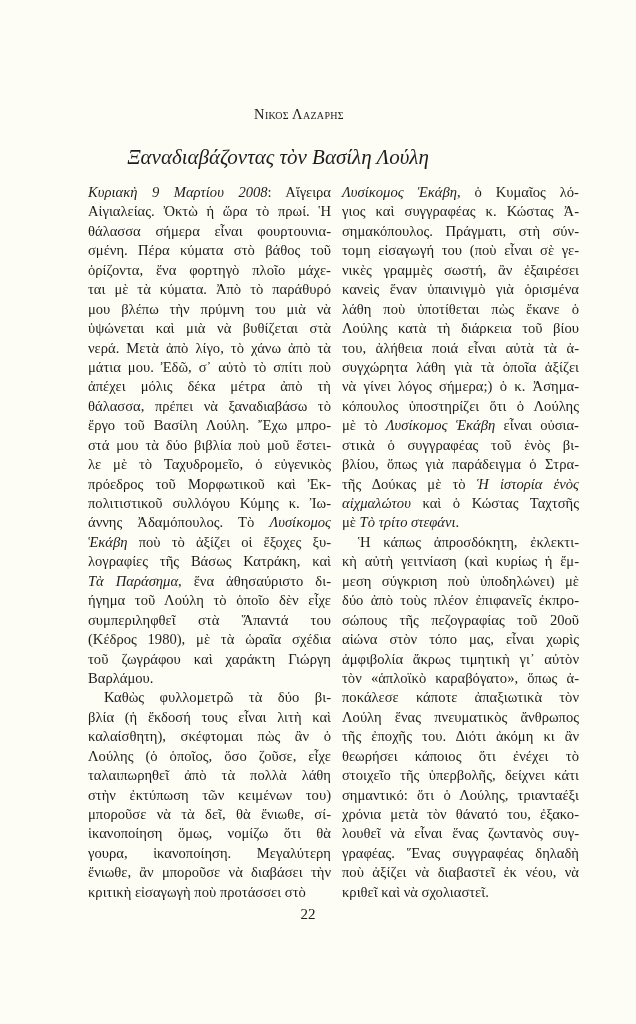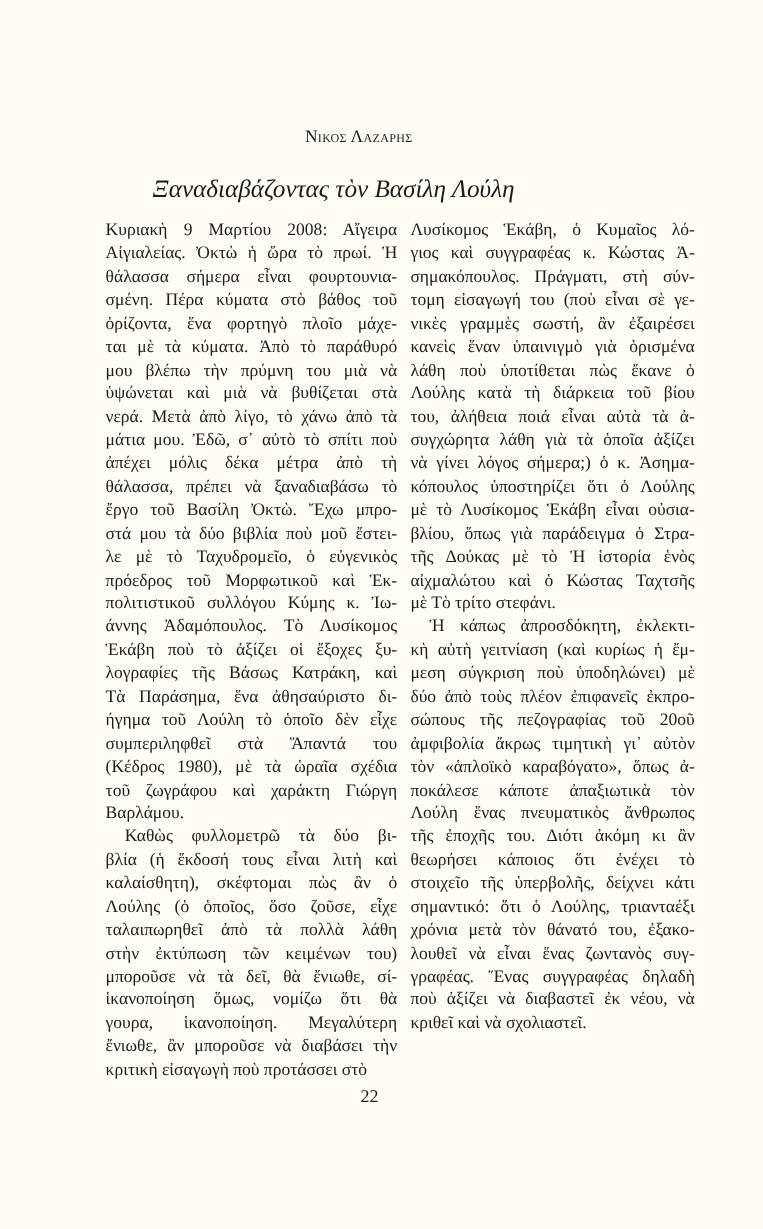--- a/index.html
+++ b/index.html
@@ -16,21 +16,21 @@
     font-size:21px; font-style:italic;
   }
   .col {
     position:absolute; top:183px; font-size:14.6px; line-height:19.45px;
   }
   .col.left { left:88px; width:243px; }
   .col.right { left:342px; width:237px; }
   .ln { display:block; white-space:nowrap; text-align:justify; text-align-last:justify; height:19.45px; }
   .ln.last { text-align-last:left; }
   .ln.indent { padding-left:16px; }
-  .it { }
+  .it { font-style:italic; }
   .pageno {
     position:absolute; top:906px; left:0; width:616px; text-align:center; font-size:15px;
   }
 </style>
 </head>
 <body>
 
 <div class="author">Νικος Λαζαρης</div>
 <div class="title">Ξαναδιαβάζοντας τὸν Βασίλη Λούλη</div>
 
@@ -40,21 +40,21 @@
     <span class="ln"><span>θάλασσα σήμερα εἶναι φουρτουνια-</span></span>
     <span class="ln"><span>σμένη. Πέρα κύματα στὸ βάθος τοῦ</span></span>
     <span class="ln"><span>ὁρίζοντα, ἕνα φορτηγὸ πλοῖο μάχε-</span></span>
     <span class="ln"><span>ται μὲ τὰ κύματα. Ἀπὸ τὸ παράθυρό</span></span>
     <span class="ln"><span>μου βλέπω τὴν πρύμνη του μιὰ νὰ</span></span>
     <span class="ln"><span>ὑψώνεται καὶ μιὰ νὰ βυθίζεται στὰ</span></span>
     <span class="ln"><span>νερά. Μετὰ ἀπὸ λίγο, τὸ χάνω ἀπὸ τὰ</span></span>
     <span class="ln"><span>μάτια μου. Ἐδῶ, σ᾽ αὐτὸ τὸ σπίτι ποὺ</span></span>
     <span class="ln"><span>ἀπέχει μόλις δέκα μέτρα ἀπὸ τὴ</span></span>
     <span class="ln"><span>θάλασσα, πρέπει νὰ ξαναδιαβάσω τὸ</span></span>
-    <span class="ln"><span>ἔργο τοῦ Βασίλη Ὀκτὼ. Ἔχω μπρο-</span></span>
+    <span class="ln"><span>ἔργο τοῦ Βασίλη Λούλη. Ἔχω μπρο-</span></span>
     <span class="ln"><span>στά μου τὰ δύο βιβλία ποὺ μοῦ ἔστει-</span></span>
     <span class="ln"><span>λε μὲ τὸ Ταχυδρομεῖο, ὁ εὐγενικὸς</span></span>
     <span class="ln"><span>πρόεδρος τοῦ Μορφωτικοῦ καὶ Ἐκ-</span></span>
     <span class="ln"><span>πολιτιστικοῦ συλλόγου Κύμης κ. Ἰω-</span></span>
     <span class="ln"><span>άννης Ἀδαμόπουλος. Τὸ </span><span class="it">Λυσίκομος</span></span>
     <span class="ln"><span class="it">Ἑκάβη</span><span> ποὺ τὸ ἀξίζει οἱ ἔξοχες ξυ-</span></span>
     <span class="ln"><span>λογραφίες τῆς Βάσως Κατράκη, καὶ</span></span>
     <span class="ln"><span class="it">Τὰ Παράσημα</span><span>, ἕνα ἀθησαύριστο δι-</span></span>
     <span class="ln"><span>ήγημα τοῦ Λούλη τὸ ὁποῖο δὲν εἶχε</span></span>
     <span class="ln"><span>συμπεριληφθεῖ στὰ Ἅπαντά του</span></span>
@@ -80,29 +80,31 @@
     <span class="ln"><span>τομη εἰσαγωγή του (ποὺ εἶναι σὲ γε-</span></span>
     <span class="ln"><span>νικὲς γραμμὲς σωστή, ἂν ἐξαιρέσει</span></span>
     <span class="ln"><span>κανεὶς ἕναν ὑπαινιγμὸ γιὰ ὁρισμένα</span></span>
     <span class="ln"><span>λάθη ποὺ ὑποτίθεται πὼς ἔκανε ὁ</span></span>
     <span class="ln"><span>Λούλης κατὰ τὴ διάρκεια τοῦ βίου</span></span>
     <span class="ln"><span>του, ἀλήθεια ποιά εἶναι αὐτὰ τὰ ἀ-</span></span>
     <span class="ln"><span>συγχώρητα λάθη γιὰ τὰ ὁποῖα ἀξίζει</span></span>
     <span class="ln"><span>νὰ γίνει λόγος σήμερα;) ὁ κ. Ἀσημα-</span></span>
     <span class="ln"><span>κόπουλος ὑποστηρίζει ὅτι ὁ Λούλης</span></span>
     <span class="ln"><span>μὲ τὸ </span><span class="it">Λυσίκομος Ἑκάβη</span><span> εἶναι οὐσια-</span></span>
+    <span class="ln"><span>στικὰ ὁ συγγραφέας τοῦ ἑνὸς βι-</span></span>
     <span class="ln"><span>βλίου, ὅπως γιὰ παράδειγμα ὁ Στρα-</span></span>
     <span class="ln"><span>τῆς Δούκας μὲ τὸ </span><span class="it">Ἡ ἱστορία ἑνὸς</span></span>
     <span class="ln"><span class="it">αἰχμαλώτου</span><span> καὶ ὁ Κώστας Ταχτσῆς</span></span>
     <span class="ln last"><span>μὲ </span><span class="it">Τὸ τρίτο στεφάνι</span><span>.</span></span>
     <span class="ln indent"><span>Ἡ κάπως ἀπροσδόκητη, ἐκλεκτι-</span></span>
     <span class="ln"><span>κὴ αὐτὴ γειτνίαση (καὶ κυρίως ἡ ἔμ-</span></span>
     <span class="ln"><span>μεση σύγκριση ποὺ ὑποδηλώνει) μὲ</span></span>
     <span class="ln"><span>δύο ἀπὸ τοὺς πλέον ἐπιφανεῖς ἐκπρο-</span></span>
     <span class="ln"><span>σώπους τῆς πεζογραφίας τοῦ 20οῦ</span></span>
+    <span class="ln"><span>αἰώνα στὸν τόπο μας, εἶναι χωρὶς</span></span>
     <span class="ln"><span>ἀμφιβολία ἄκρως τιμητικὴ γι᾽ αὐτὸν</span></span>
     <span class="ln"><span>τὸν «ἁπλοϊκὸ καραβόγατο», ὅπως ἀ-</span></span>
     <span class="ln"><span>ποκάλεσε κάποτε ἀπαξιωτικὰ τὸν</span></span>
     <span class="ln"><span>Λούλη ἕνας πνευματικὸς ἄνθρωπος</span></span>
     <span class="ln"><span>τῆς ἐποχῆς του. Διότι ἀκόμη κι ἂν</span></span>
     <span class="ln"><span>θεωρήσει κάποιος ὅτι ἐνέχει τὸ</span></span>
     <span class="ln"><span>στοιχεῖο τῆς ὑπερβολῆς, δείχνει κάτι</span></span>
     <span class="ln"><span>σημαντικό: ὅτι ὁ Λούλης, τριανταέξι</span></span>
     <span class="ln"><span>χρόνια μετὰ τὸν θάνατό του, ἐξακο-</span></span>
     <span class="ln"><span>λουθεῖ νὰ εἶναι ἕνας ζωντανὸς συγ-</span></span>

